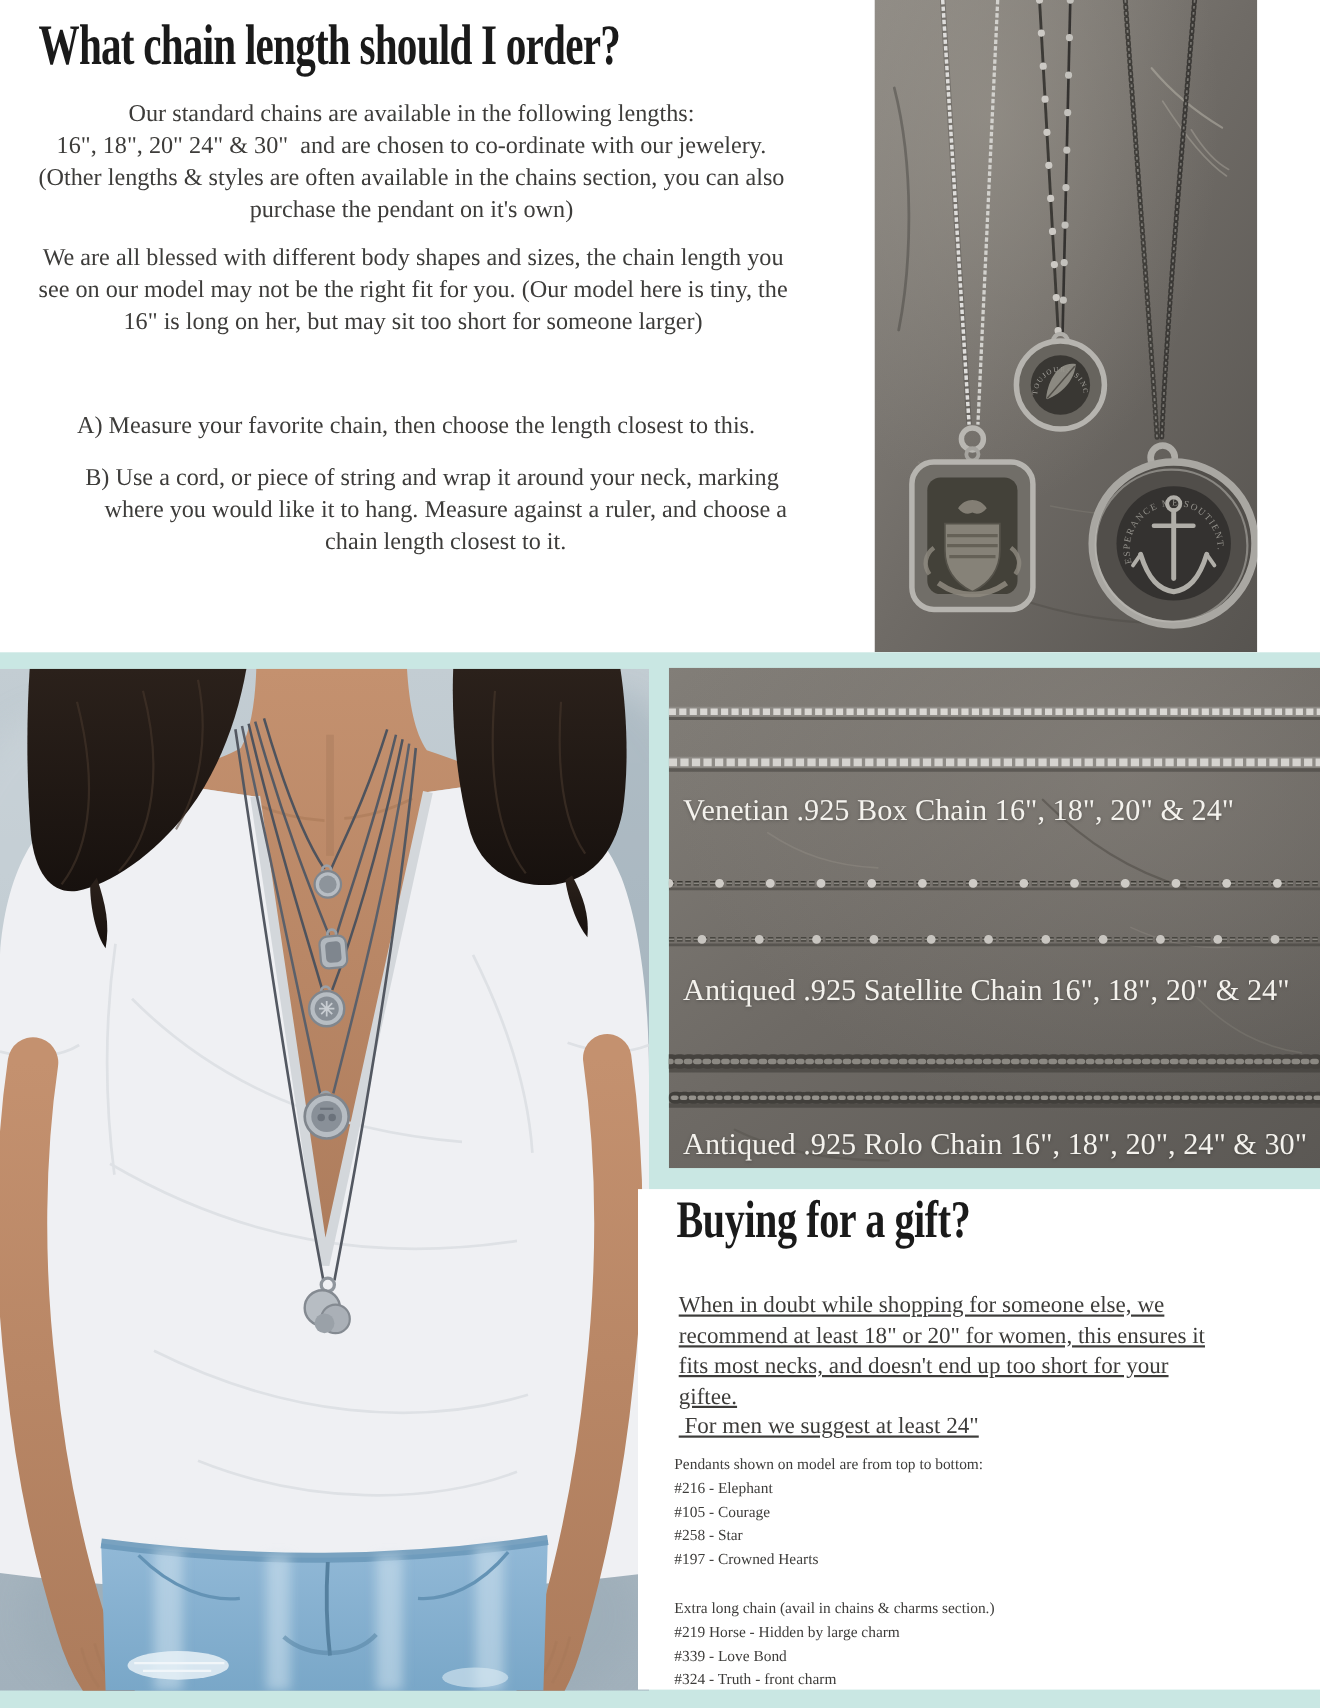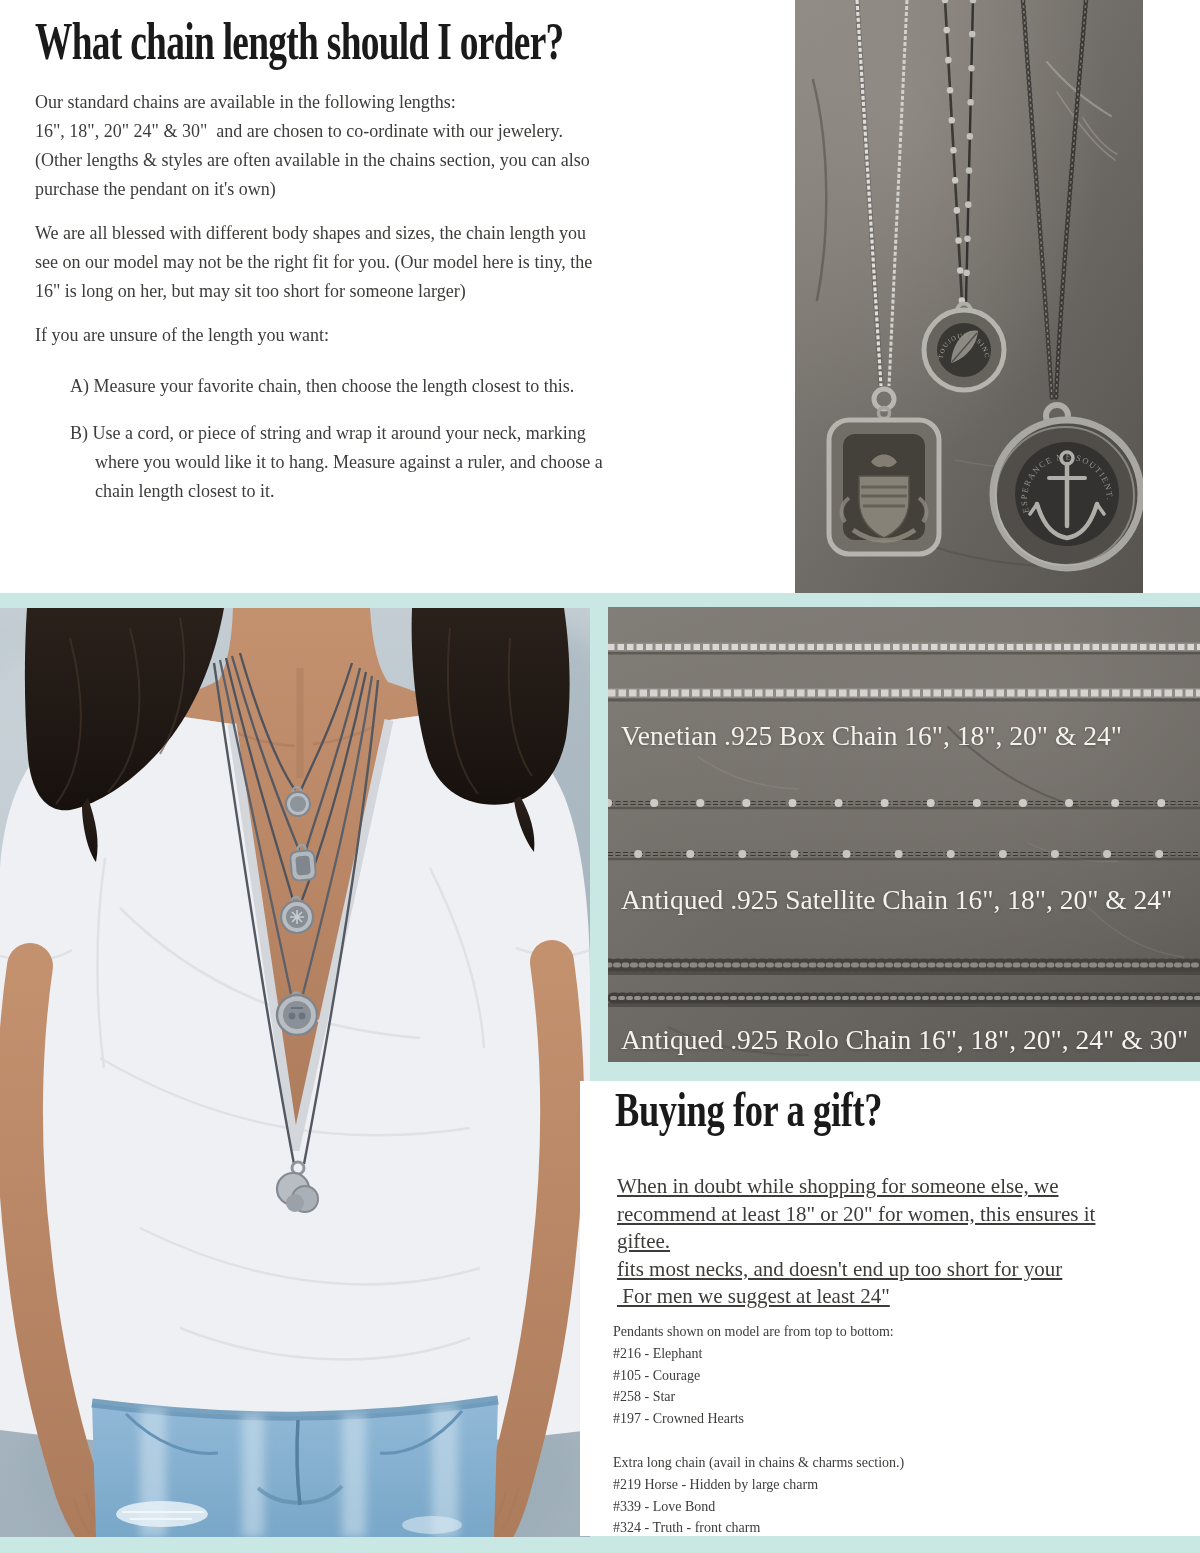--- a/index.html
+++ b/index.html
@@ -5,27 +5,27 @@
   html,body{margin:0;padding:0;}
   body{
     width:1200px;height:1553px;position:relative;overflow:hidden;
     background:#ffffff;color:#3d3c3a;
     font-family:"Liberation Serif","DejaVu Serif",serif;
   }
   .abs{position:absolute;}
   .line{white-space:pre;}
 
   
-  .intro{left:35px;top:0;width:765px;height:551px;}
+  .intro{left:35px;top:0;width:765px;height:551px;text-align:center;}
   .intro-title{
     left:0;top:12px;margin:0;font-size:52px;line-height:60px;font-weight:700;
     color:#1a1a1a;letter-spacing:-1px;white-space:pre;
     transform:scaleX(.72);transform-origin:0 0;
   }
-  .body-text{font-size:18px;line-height:29px;color:#3d3c3a;}
+  .body-text{font-size:22px;line-height:29px;color:#3d3c3a;}
   .p1{top:88px;left:0;}
   .p2{top:219px;left:0;}
   .p3{top:321px;left:0;}
   .itemA{top:372px;left:35px;}
   .itemB{top:419px;left:35px;}
   .itemB .cont{padding-left:25px;}
 
   
   .pendants-photo{left:795px;top:0;width:348px;height:593px;}
   .teal{left:0;top:593px;width:1200px;height:960px;background:#c9e7e3;}
@@ -59,21 +59,20 @@
     <div class="line">Our standard chains are available in the following lengths:</div>
     <div class="line">16", 18", 20" 24" &amp; 30"  and are chosen to co-ordinate with our jewelery.</div>
     <div class="line">(Other lengths &amp; styles are often available in the chains section, you can also</div>
     <div class="line">purchase the pendant on it's own)</div>
   </div>
   <div class="abs body-text p2">
     <div class="line">We are all blessed with different body shapes and sizes, the chain length you</div>
     <div class="line">see on our model may not be the right fit for you. (Our model here is tiny, the</div>
     <div class="line">16" is long on her, but may sit too short for someone larger)</div>
   </div>
-  <div class="abs body-text p3 line">If you are unsure of the length you want:</div>
   <div class="abs body-text itemA line">A) Measure your favorite chain, then choose the length closest to this.</div>
   <div class="abs body-text itemB">
     <div class="line">B) Use a cord, or piece of string and wrap it around your neck, marking</div>
     <div class="line cont">where you would like it to hang. Measure against a ruler, and choose a</div>
     <div class="line cont">chain length closest to it.</div>
   </div>
 </div>
 
 <div class="abs pendants-photo">
 <svg width="348" height="593" viewBox="0 0 348 593">
@@ -361,22 +360,22 @@
   <div class="abs chain-label label-1">Venetian .925 Box Chain 16", 18", 20" &amp; 24"</div>
   <div class="abs chain-label label-2">Antiqued .925 Satellite Chain 16", 18", 20" &amp; 24"</div>
   <div class="abs chain-label label-3">Antiqued .925 Rolo Chain 16", 18", 20", 24" &amp; 30"</div>
   </div>
 
   <div class="abs gift-card">
     <h2 class="abs gift-title">Buying for a gift?</h2>
     <div class="abs gift-body">
       <div class="line">When in doubt while shopping for someone else, we</div>
       <div class="line">recommend at least 18" or 20" for women, this ensures it</div>
+      <div class="line">fits most necks, and doesn't end up too short for your</div>
       <div class="line">giftee.</div>
-      <div class="line">fits most necks, and doesn't end up too short for your</div>
       <div class="line"> For men we suggest at least 24"</div>
     </div>
     <div class="abs gift-list gift-list1">
       <div class="line">Pendants shown on model are from top to bottom:</div>
       <div class="line">#216 - Elephant</div>
       <div class="line">#105 - Courage</div>
       <div class="line">#258 - Star</div>
       <div class="line">#197 - Crowned Hearts</div>
     </div>
     <div class="abs gift-list gift-list2">

